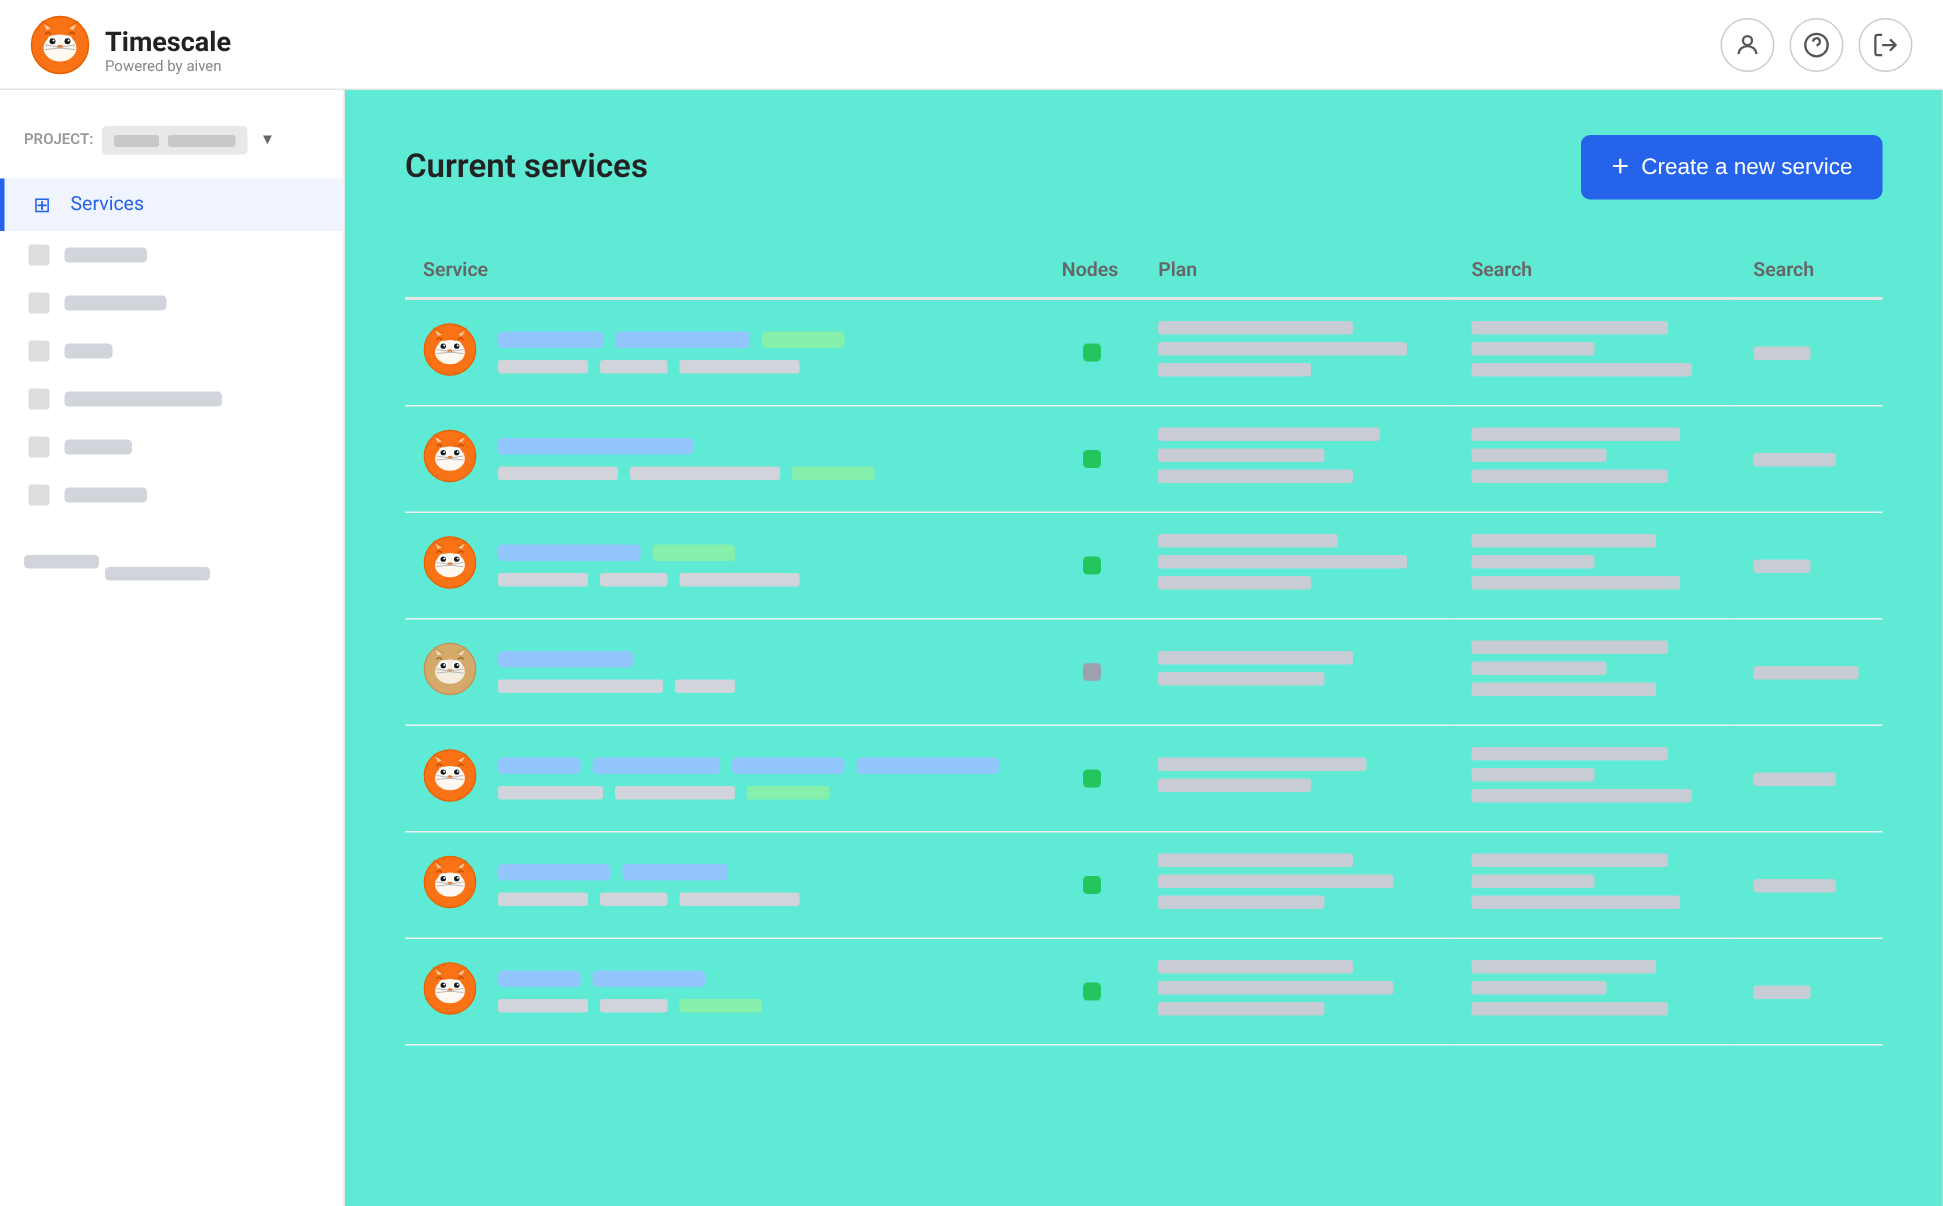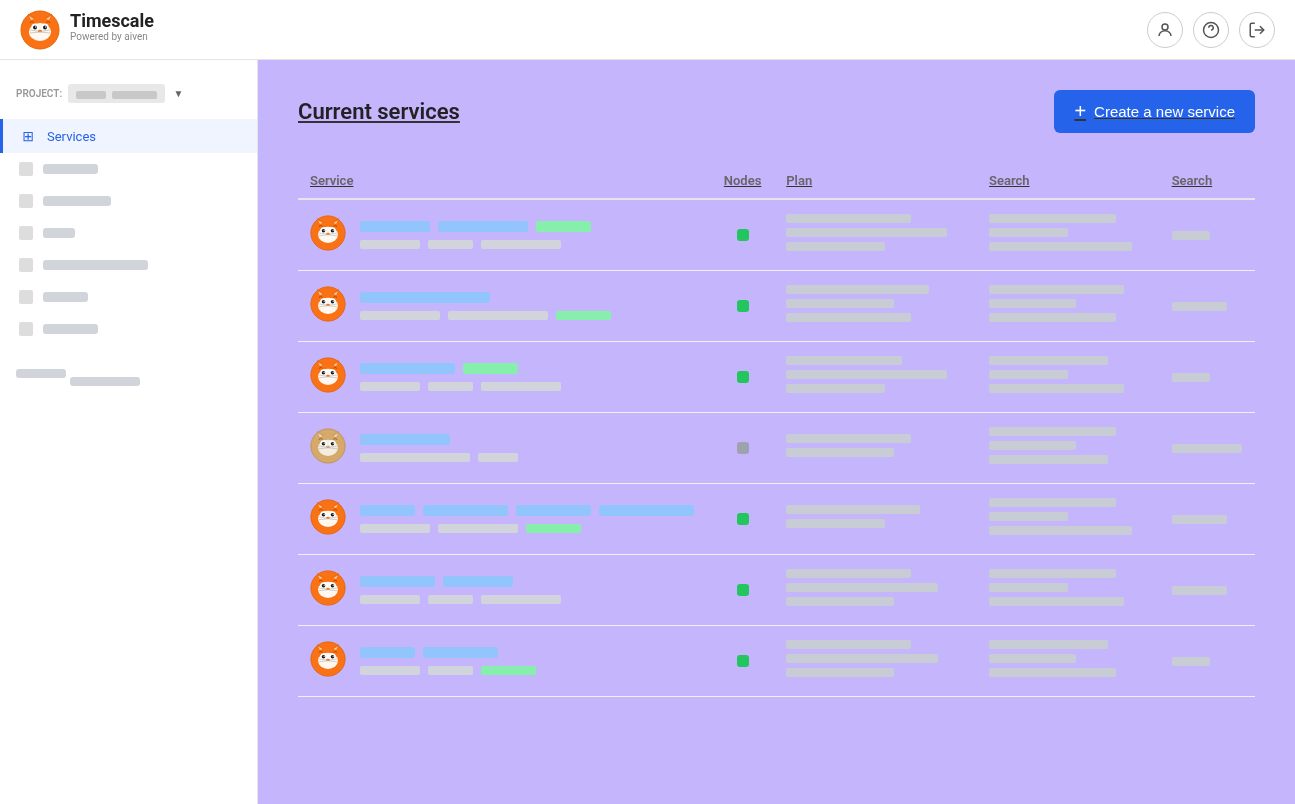--- a/index.html
+++ b/index.html
@@ -4,57 +4,57 @@
   <style>
     * { box-sizing: border-box; margin: 0; padding: 0; }
     body { font-family: -apple-system, BlinkMacSystemFont, 'Segoe UI', Roboto, sans-serif; background: #f5f5f5; color: #333; }
 
     
     .topnav {
       display: flex; align-items: center; justify-content: space-between;
       background: #fff; height: 60px; padding: 0 20px;
       border-bottom: 1px solid #e5e5e5; position: fixed; top: 0; left: 0; right: 0; z-index: 100;
     }
-    .topnav-logo { display: flex; align-items: flex-start; gap: 10px; }
+    .topnav-logo { display: flex; align-items: flex-end; gap: 10px; }
     .logo-icon { width: 40px; height: 40px; }
     .logo-text { display: flex; flex-direction: column; }
     .logo-text .brand { font-size: 18px; font-weight: 700; color: #222; }
     .logo-text .powered { font-size: 10px; color: #888; }
     .topnav-actions { display: flex; align-items: center; gap: 10px; }
     .nav-icon-btn {
       width: 36px; height: 36px; border-radius: 50%; border: 1.5px solid #ccc;
       background: #fff; display: flex; align-items: center; justify-content: center;
       cursor: pointer; font-size: 16px; color: #555;
     }
 
     
     .layout { display: flex; margin-top: 60px; min-height: calc(100vh - 60px); }
 
     
     .sidebar {
-      width: 258px; background: #fff; border-right: 1px solid #e5e5e5;
+      width: 230px; background: #fff; border-right: 1px solid #e5e5e5;
       padding: 16px 0; flex-shrink: 0; min-height: calc(100vh - 60px);
     }
     .sidebar-project {
       display: flex; align-items: center; gap: 6px; padding: 8px 16px 16px;
       font-size: 12px; color: #666; cursor: pointer;
     }
     .sidebar-project .label { font-size: 10px; font-weight: 600; text-transform: uppercase; color: #999; }
     .sidebar-project .value { font-size: 13px; color: #555; background: #e8e8e8; border-radius: 3px; padding: 2px 8px; }
     .sidebar-project .chevron { font-size: 10px; color: #666; margin-left: 2px; }
     .sidebar-item {
       display: flex; align-items: center; gap: 10px; padding: 9px 16px;
       font-size: 13px; color: #555; cursor: pointer; border-left: 3px solid transparent;
     }
     .sidebar-item.active { background: #f0f4ff; color: #2563eb; border-left-color: #2563eb; }
     .sidebar-item .item-icon { font-size: 14px; width: 18px; text-align: center; }
     .sidebar-item .item-label { font-size: 13px; }
 
     
-    .main { flex: 1; padding: 30px 40px; background: #c4b5fd; min-height: calc(100vh - 60px); text-decoration: underline; }
+    .main { flex: 1; padding: 30px 40px; background: #5eead4; min-height: calc(100vh - 60px); }
     .main-header {
       display: flex; align-items: center; justify-content: space-between; margin-bottom: 24px;
     }
     .page-title { font-size: 22px; font-weight: 600; color: #222; }
     .create-btn {
       display: flex; align-items: center; gap: 8px;
       background: #2563eb; color: #fff; border: none; border-radius: 6px;
       padding: 10px 20px; font-size: 15px; font-weight: 500; cursor: pointer;
     }
     .create-btn .plus { font-size: 20px; font-weight: 300; }

